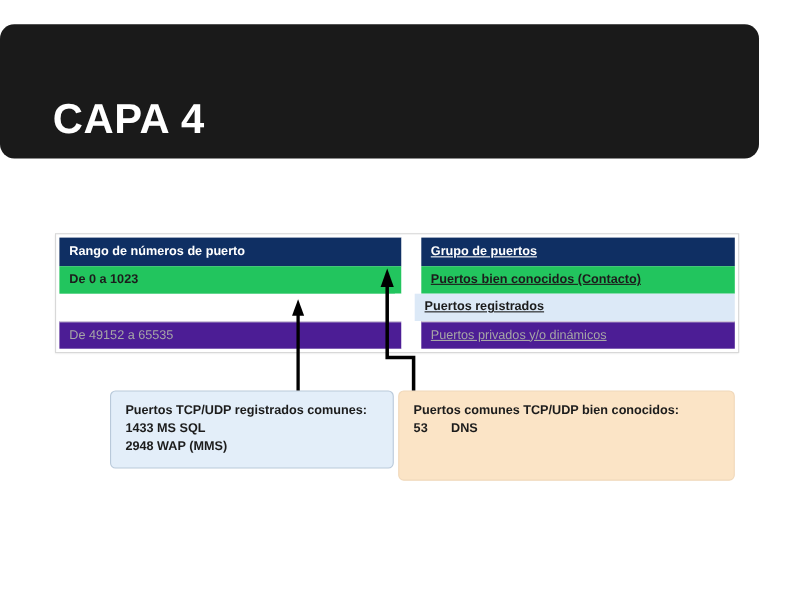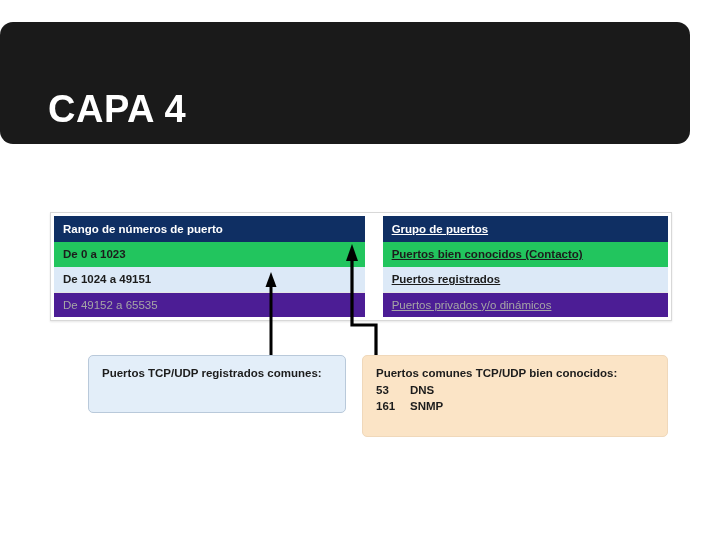--- a/index.html
+++ b/index.html
@@ -108,24 +108,24 @@
     position: absolute;
     box-sizing: border-box;
     border-radius: 5px;
     font-size: 11.5px;
     line-height: 16.5px;
     color: #1c1c1c;
     font-weight: bold;
     padding: 9px 12px 9px 13px;
   }
   #callout-registered {
-    left: 88px;
+    left: 100px;
     top: 355px;
     width: 258px;
-    height: 58px;
+    height: 71px;
     background: #e3eef9;
     border: 1px solid #b9c9da;
   }
   #callout-wellknown {
     left: 362px;
     top: 355px;
     width: 306px;
     height: 82px;
     background: #fbe4c6;
     border: 1px solid #f0d8ba;
@@ -163,41 +163,41 @@
       <div class="tcell col-b">Grupo de puertos</div>
     </div>
 
     <div class="trow r-well">
       <div class="tcell col-a">De 0 a 1023</div>
       <div class="tcell col-gap"></div>
       <div class="tcell col-b">Puertos bien conocidos (Contacto)</div>
     </div>
 
     <div class="trow r-reg">
-      <div class="tcell col-a">De 1024 a 49151</div>
       <div class="tcell col-gap"></div>
       <div class="tcell col-b">Puertos registrados</div>
     </div>
 
     <div class="trow r-dyn">
       <div class="tcell col-a">De 49152 a 65535</div>
       <div class="tcell col-gap"></div>
       <div class="tcell col-b">Puertos privados y/o dinámicos</div>
     </div>
 
   </div>
 
   <div class="callout" id="callout-registered">
     <span class="crow">Puertos TCP/UDP registrados comunes:</span>
+    <span class="crow"><span>1433</span> <span>MS SQL</span></span>
+    <span class="crow"><span>2948</span> <span>WAP (MMS)</span></span>
   </div>
 
   <div class="callout" id="callout-wellknown">
     <span class="crow">Puertos comunes TCP/UDP bien conocidos:</span>
     <span class="crow"><span class="pnum">53</span><span>DNS</span></span>
-    <span class="crow"><span class="pnum">161</span><span>SNMP</span></span>
   </div>
 
   <svg id="arrows" viewBox="0 0 720 540">
 
     <g>
       <line x1="271" y1="355" x2="271" y2="283" stroke="#000000" stroke-width="3"></line>
       <polygon points="271,272 265.5,287 276.5,287" fill="#000000"></polygon>
     </g>
 
     <g>

